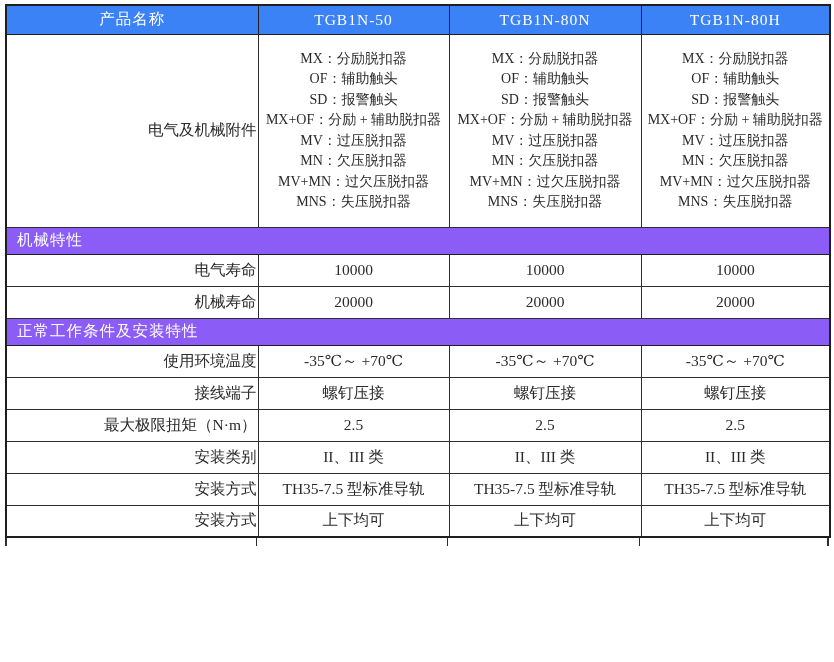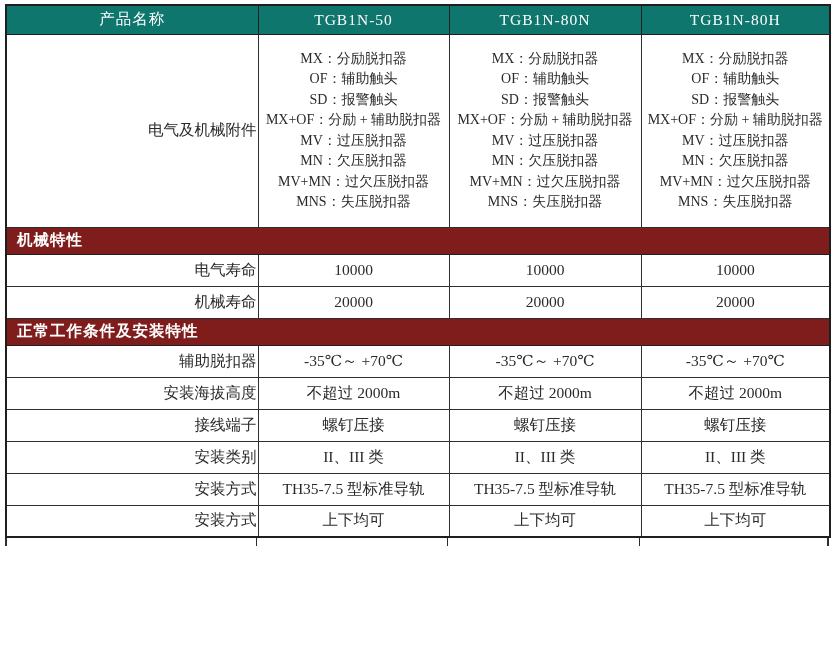--- a/index.html
+++ b/index.html
@@ -24,37 +24,36 @@
     border: 2px solid #1f1f1f;
   }
   table.spec td {
     border: 1px solid #2e2e2e;
     box-sizing: border-box;
     font-size: 15.5px;
     overflow: hidden;
   }
   
   tr.head td {
-    background: #0f766e;
+    background: #3b82f6;
     color: #ffffff;
     text-align: center;
     height: 29px;
     border-color: #1f1f1f;
     letter-spacing: 1px;
   }
   
   tr.section td {
-    background: #7f1d1d;
+    background: #8b5cf6;
     color: #ffffff;
     text-align: left;
     padding-left: 10px;
     height: 27px;
     border-color: #1f1f1f;
     letter-spacing: 1px;
-    font-weight: bold;
   }
   
   tr.acc td { height: 193px; vertical-align: middle; }
   tr.acc td.label { vertical-align: middle; }
   .acc-lines { text-align: center; }
   .acc-lines div {
     line-height: 20.5px;
     font-size: 14px;
     white-space: nowrap;
   }
@@ -161,36 +160,36 @@
       <td class="label">机械寿命</td>
       <td class="val">20000</td>
       <td class="val">20000</td>
       <td class="val">20000</td>
     </tr>
 
     <tr class="section">
       <td colspan="4">正常工作条件及安装特性</td>
     </tr>
     <tr class="data">
-      <td class="label">辅助脱扣器</td>
+      <td class="label">使用环境温度</td>
       <td class="val">-35℃～ +70℃</td>
       <td class="val">-35℃～ +70℃</td>
       <td class="val">-35℃～ +70℃</td>
-    </tr>
-    <tr class="data">
-      <td class="label">安装海拔高度</td>
-      <td class="val">不超过 2000m</td>
-      <td class="val">不超过 2000m</td>
-      <td class="val">不超过 2000m</td>
     </tr>
     <tr class="data">
       <td class="label">接线端子</td>
       <td class="val">螺钉压接</td>
       <td class="val">螺钉压接</td>
       <td class="val">螺钉压接</td>
+    </tr>
+    <tr class="data">
+      <td class="label">最大极限扭矩（N·m）</td>
+      <td class="val">2.5</td>
+      <td class="val">2.5</td>
+      <td class="val">2.5</td>
     </tr>
     <tr class="data">
       <td class="label">安装类别</td>
       <td class="val">II、III 类</td>
       <td class="val">II、III 类</td>
       <td class="val">II、III 类</td>
     </tr>
     <tr class="data">
       <td class="label">安装方式</td>
       <td class="val">TH35-7.5 型标准导轨</td>

